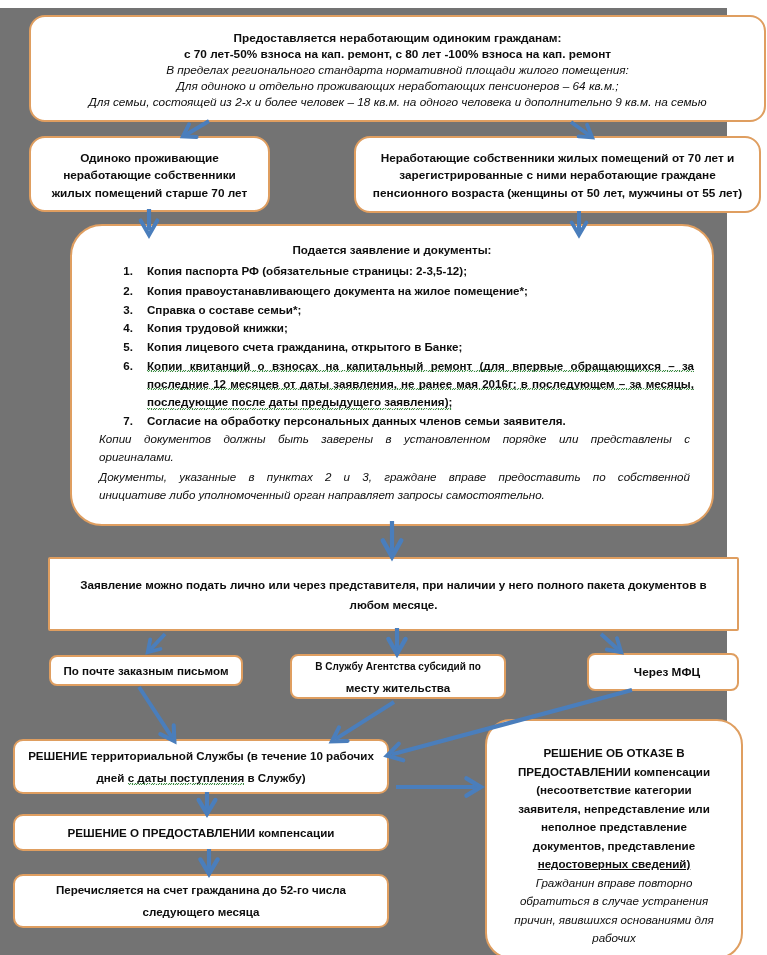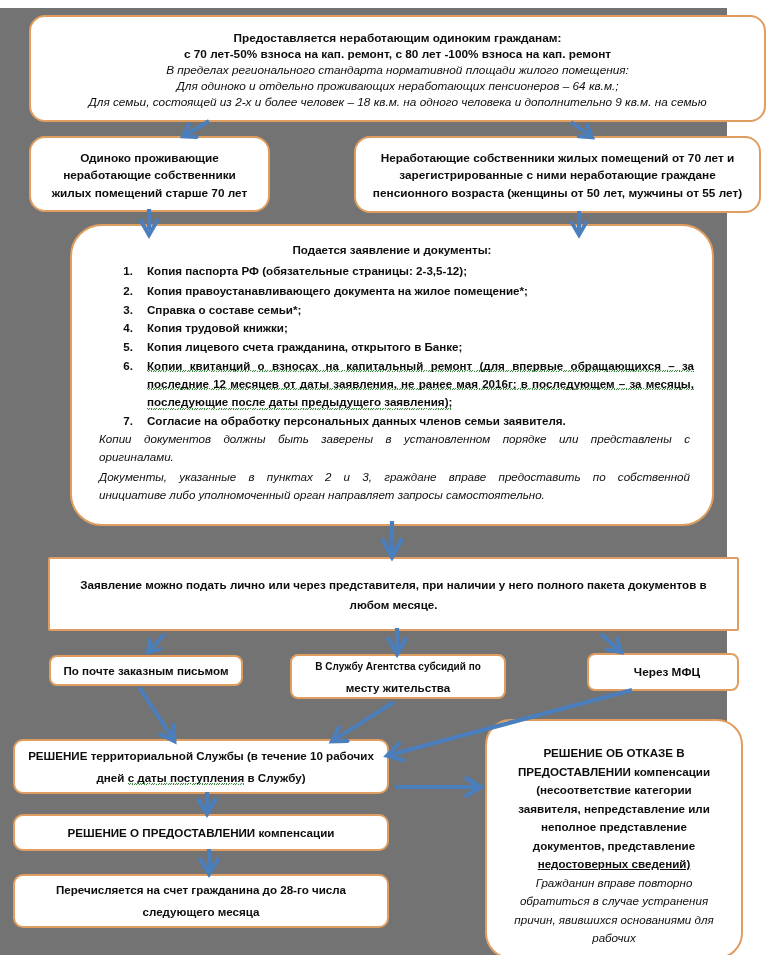--- a/index.html
+++ b/index.html
@@ -173,21 +173,21 @@
       <div class="line b" style="font-size: 11.8px; line-height: 20px;">Через МФЦ</div>
     </div>
   <div class="box ctr" id="boxDecision" style="left: 13px; top: 731px; width: 376px; height: 55px; border-radius: 10px;">
       <div class="line b" style="font-size: 11.6px; line-height: 22px;">РЕШЕНИЕ территориальной  Службы (в течение 10 рабочих</div>
       <div class="line b" style="font-size: 11.6px; line-height: 22px;"><span>дней </span><span class="ul-wave-inline">с даты поступления</span><span> в Службу)</span></div>
     </div>
   <div class="box ctr" id="boxGrant" style="left: 13px; top: 806px; width: 376px; height: 37px; border-radius: 10px;">
       <div class="line b" style="font-size: 11.6px; line-height: 20px;">РЕШЕНИЕ О ПРЕДОСТАВЛЕНИИ  компенсации</div>
     </div>
   <div class="box ctr" id="boxTransfer" style="left: 13px; top: 866px; width: 376px; height: 54px; border-radius: 10px;">
-      <div class="line b" style="font-size: 11.6px; line-height: 22px;">Перечисляется  на счет гражданина до 28-го числа</div>
+      <div class="line b" style="font-size: 11.6px; line-height: 22px;">Перечисляется  на счет гражданина до 52-го числа</div>
       <div class="line b" style="font-size: 11.6px; line-height: 22px;">следующего месяца</div>
     </div>
   <div class="box ctr" id="boxRefusal" style="left: 485px; top: 711px; width: 258px; height: 240px; border-radius: 26px; justify-content: flex-start; padding-top: 23px;">
       <div class="line b" style="font-size: 11.6px; line-height: 18.5px;">РЕШЕНИЕ ОБ ОТКАЗЕ В</div>
       <div class="line b" style="font-size: 11.6px; line-height: 18.5px;">ПРЕДОСТАВЛЕНИИ  компенсации</div>
       <div class="line b" style="font-size: 11.6px; line-height: 18.5px;">(несоответствие  категории</div>
       <div class="line b" style="font-size: 11.6px; line-height: 18.5px;">заявителя, непредставление  или</div>
       <div class="line b" style="font-size: 11.6px; line-height: 18.5px;">неполное представление</div>
       <div class="line b" style="font-size: 11.6px; line-height: 18.5px;">документов,  представление</div>
       <div class="line b" style="font-size: 11.6px; line-height: 18.5px; text-decoration: underline;">недостоверных сведений)</div>

